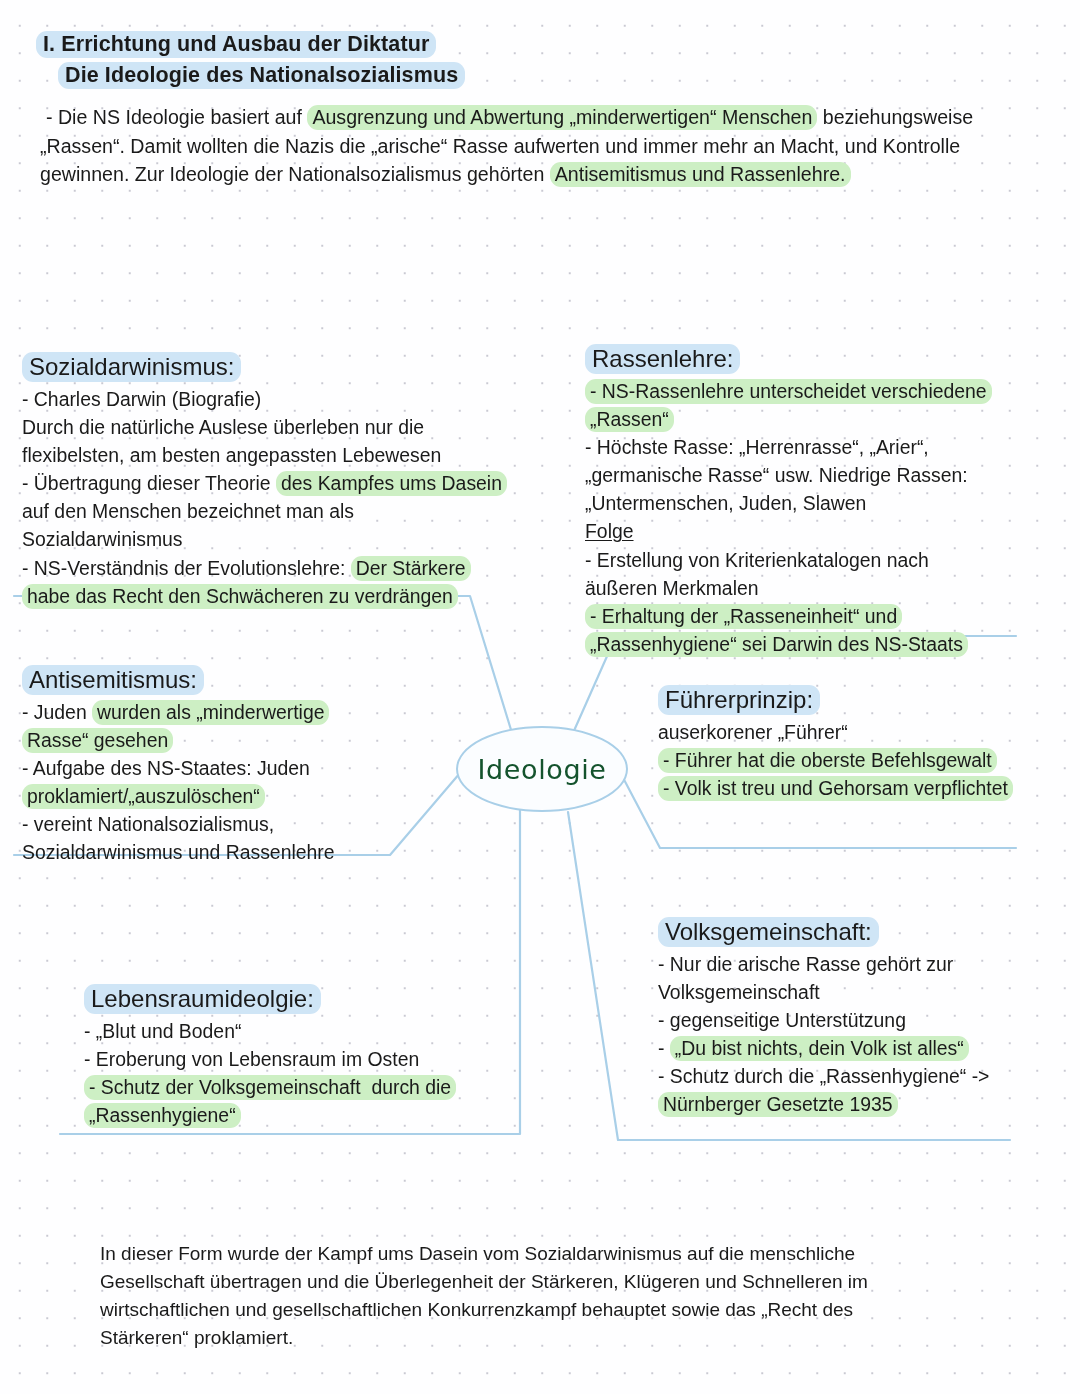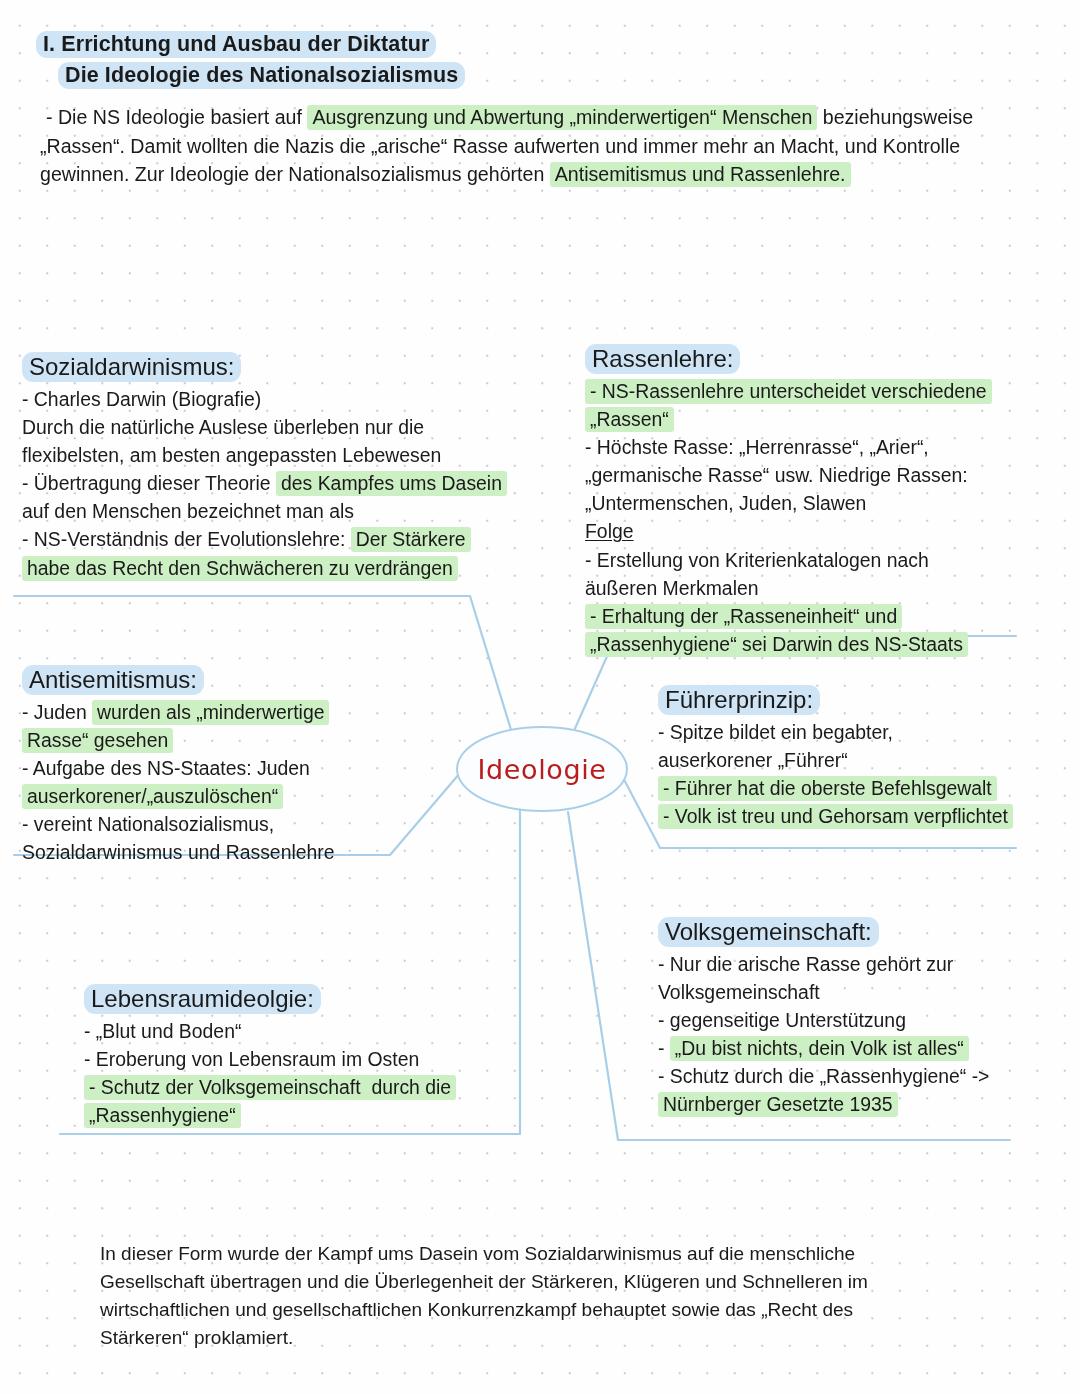--- a/index.html
+++ b/index.html
@@ -28,21 +28,21 @@
   
   .hl-b{
     background:#cfe5f6;
     border-radius:11px;
     padding:1px 7px 2px 7px;
     box-decoration-break:clone;
     -webkit-box-decoration-break:clone;
   }
   .hl-g{
     background:#cdefc4;
-    border-radius:3px;
+    border-radius:11px;
     padding:1px 5px 2px 5px;
     box-decoration-break:clone;
     -webkit-box-decoration-break:clone;
   }
   .u{text-decoration:underline;text-underline-offset:2px;}
 
   
   #header{left:36px;top:30px;width:520px;}
   #header .ln{font-size:21.5px;font-weight:bold;letter-spacing:.1px;}
   #header .l1{margin-left:0px;}
@@ -70,21 +70,21 @@
     left:456px;top:726px;
     width:168px;height:82px;
     border:2px solid #a9cfe8;
     border-radius:50%;
     background:#fbfdff;
     display:flex;align-items:center;justify-content:center;
   }
   #center span{
     font-family:"DejaVu Sans",sans-serif;
     font-size:27px;
-    color:#b91c1c;
+    color:#14532d;
     letter-spacing:.6px;
   }
 
   
   #footer{left:100px;top:1240px;width:900px;}
   #footer .ln{font-size:19px;line-height:1.48;}
 </style>
 </head>
 <body>
 
@@ -118,20 +118,21 @@
     <span class="ln"><span>gewinnen. Zur Ideologie der Nationalsozialismus gehörten </span><span class="hl-g">Antisemitismus und Rassenlehre.</span></span>
   </div>
 
   <div class="blk branch" id="b-sozial">
     <span class="ln head"><span class="hl-b">Sozialdarwinismus:</span></span>
     <span class="ln">- Charles Darwin (Biografie)</span>
     <span class="ln">Durch die natürliche Auslese überleben nur die</span>
     <span class="ln">flexibelsten, am besten angepassten Lebewesen</span>
     <span class="ln"><span>- Übertragung dieser Theorie </span><span class="hl-g">des Kampfes ums Dasein</span></span>
     <span class="ln">auf den Menschen bezeichnet man als</span>
+    <span class="ln">Sozialdarwinismus</span>
     <span class="ln"><span>- NS-Verständnis der Evolutionslehre: </span><span class="hl-g">Der Stärkere</span></span>
     <span class="ln"><span class="hl-g">habe das Recht den Schwächeren zu verdrängen</span></span>
   </div>
 
   <div class="blk branch" id="b-rassen">
     <span class="ln head"><span class="hl-b">Rassenlehre:</span></span>
     <span class="ln"><span class="hl-g">- NS-Rassenlehre unterscheidet verschiedene</span></span>
     <span class="ln"><span class="hl-g">„Rassen“</span></span>
     <span class="ln">- Höchste Rasse: „Herrenrasse“, „Arier“,</span>
     <span class="ln">„germanische Rasse“ usw. Niedrige Rassen:</span>
@@ -141,28 +142,27 @@
     <span class="ln">äußeren Merkmalen</span>
     <span class="ln"><span class="hl-g">- Erhaltung der „Rasseneinheit“ und</span></span>
     <span class="ln"><span class="hl-g">„Rassenhygiene“ sei Darwin des NS-Staats</span></span>
   </div>
 
   <div class="blk branch" id="b-anti">
     <span class="ln head"><span class="hl-b">Antisemitismus:</span></span>
     <span class="ln"><span>- Juden </span><span class="hl-g">wurden als „minderwertige</span></span>
     <span class="ln"><span class="hl-g">Rasse“ gesehen</span></span>
     <span class="ln">- Aufgabe des NS-Staates: Juden</span>
-    <span class="ln"><span class="hl-g">auserkorener/„auszulöschen“</span></span>
+    <span class="ln"><span class="hl-g">proklamiert/„auszulöschen“</span></span>
     <span class="ln">- vereint Nationalsozialismus,</span>
     <span class="ln">Sozialdarwinismus und Rassenlehre</span>
   </div>
 
   <div class="blk branch" id="b-fuehrer">
     <span class="ln head"><span class="hl-b">Führerprinzip:</span></span>
-    <span class="ln">- Spitze bildet ein begabter,</span>
     <span class="ln">auserkorener „Führer“</span>
     <span class="ln"><span class="hl-g">- Führer hat die oberste Befehlsgewalt</span></span>
     <span class="ln"><span class="hl-g">- Volk ist treu und Gehorsam verpflichtet</span></span>
   </div>
 
   <div class="blk branch" id="b-lebens">
     <span class="ln head"><span class="hl-b">Lebensraumideolgie:</span></span>
     <span class="ln">- „Blut und Boden“</span>
     <span class="ln">- Eroberung von Lebensraum im Osten</span>
     <span class="ln"><span class="hl-g">- Schutz der Volksgemeinschaft  durch die</span></span>

